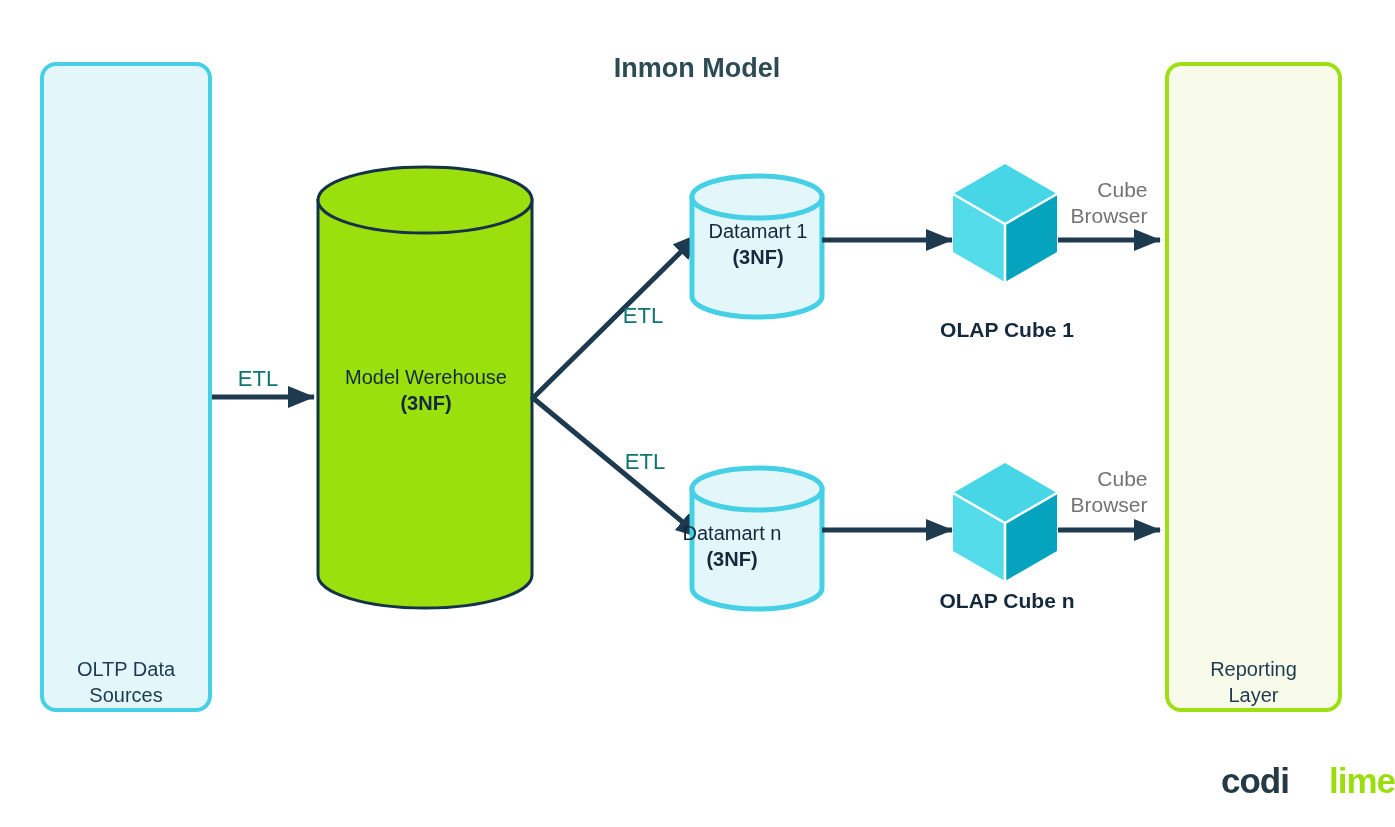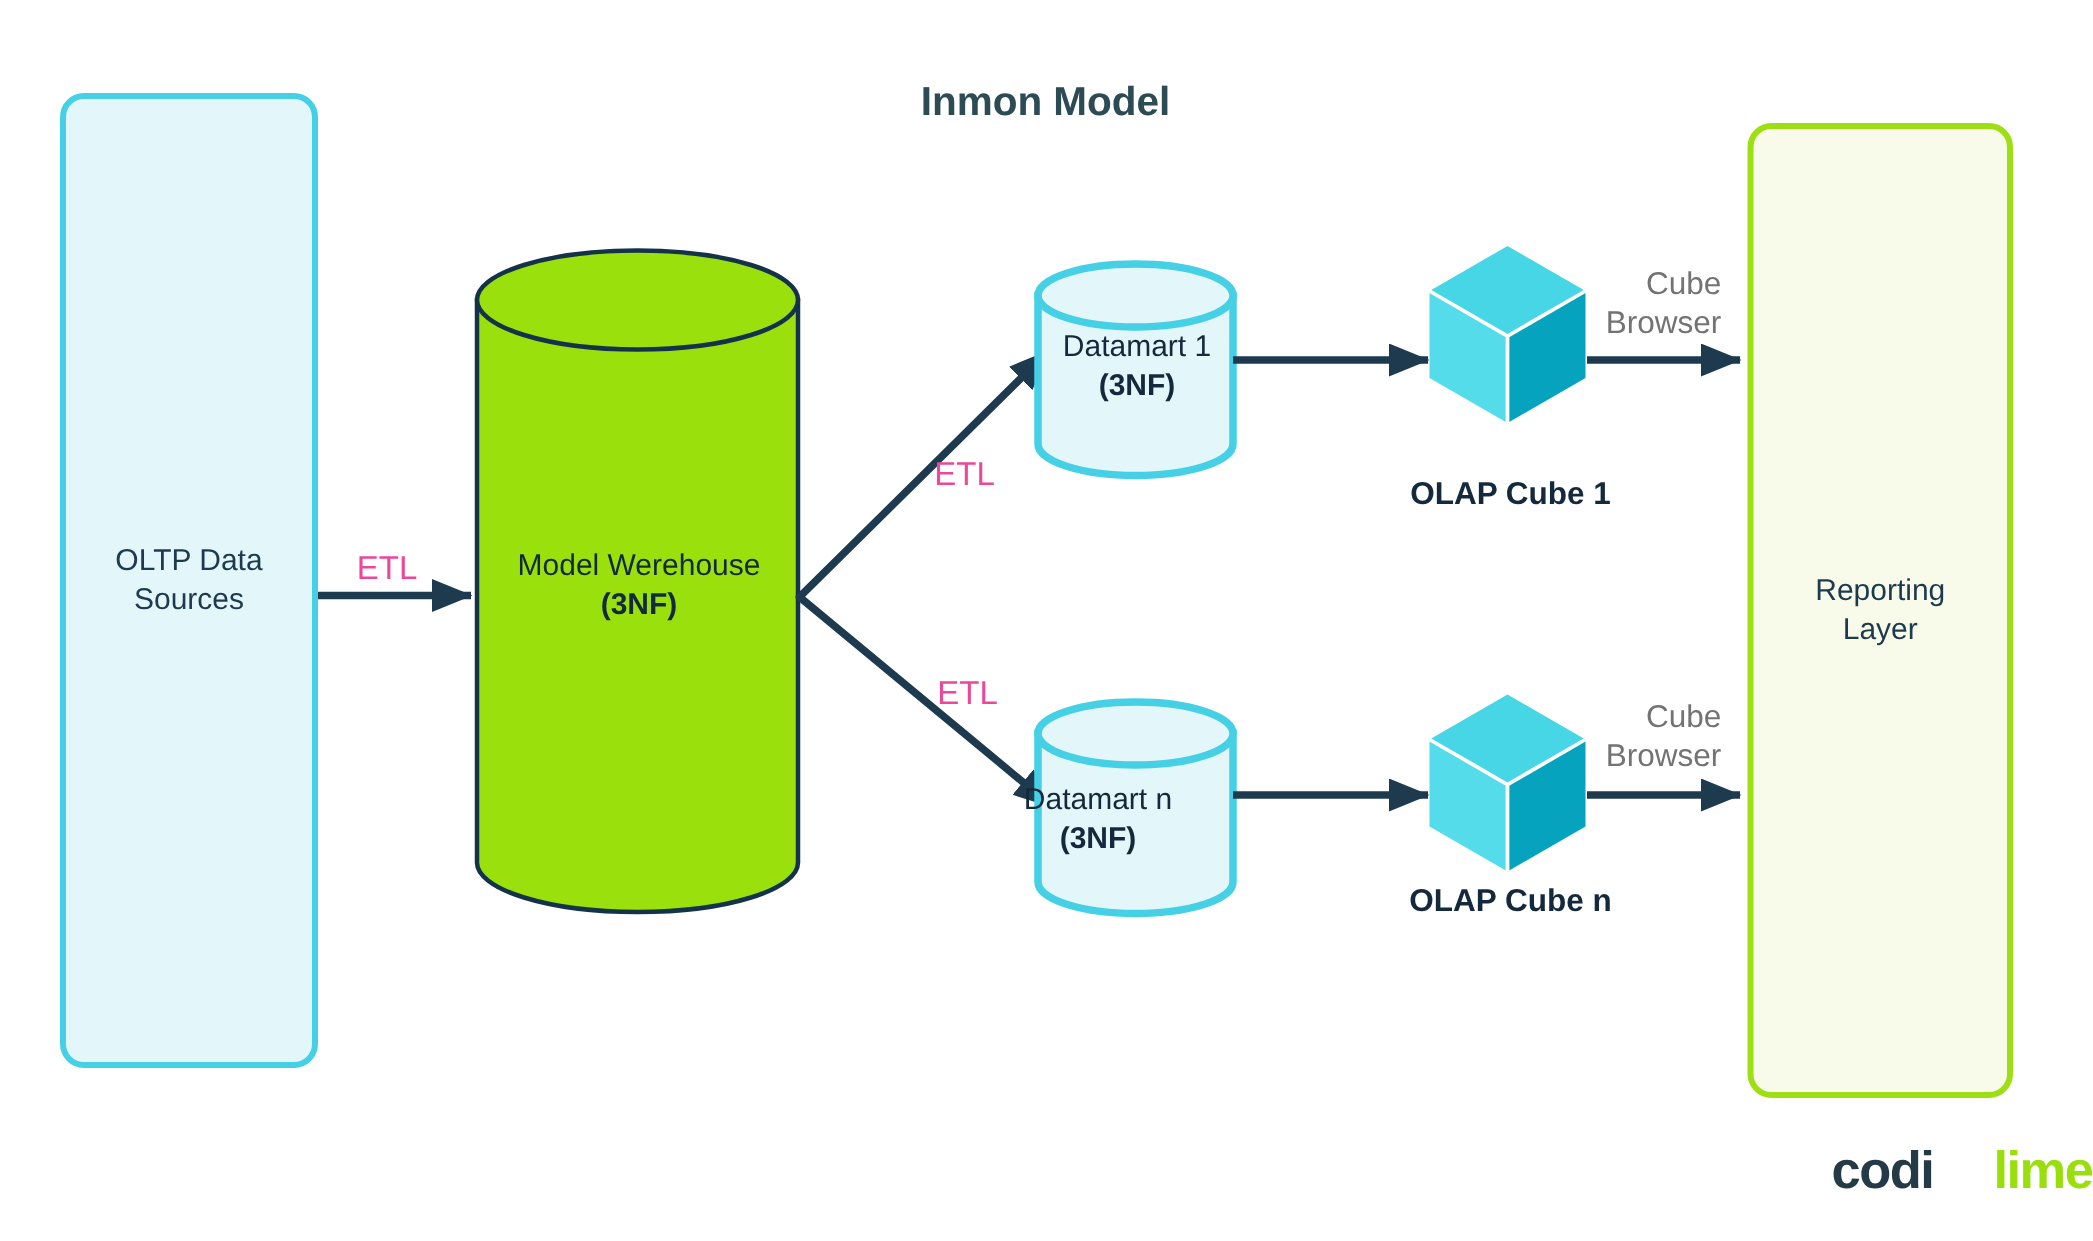--- a/index.html
+++ b/index.html
@@ -10,40 +10,40 @@
   .abs{position:absolute;}
   .svg-layer{position:absolute;left:0;top:0;width:1395px;height:827px;}
 
   .title{
     left:697px;top:57px;transform:translate(-50%,-50%);
     font-size:27px;font-weight:bold;color:#2d4b55;white-space:nowrap;margin-top:11px;
   }
 
   .big-box{
     box-sizing:border-box;border-radius:16px;
-    display:flex;align-items:center;justify-content:center;
+    display:flex;align-items:flex-end;justify-content:center;
   }
   .oltp-box{
     left:40px;top:62px;width:172px;height:650px;
     background:#e3f7fa;border:4px solid #45d0e6;
   }
   .reporting-box{
     left:1165px;top:62px;width:177px;height:650px;
-    background:#f8fbe9;border:4px solid #9ddf12;margin-top:20px;
+    background:#f8fbe9;border:4px solid #9ddf12;
   }
   .box-label{font-size:20px;line-height:1.3;text-align:center;color:#1d3a4e;}
 
   .node-label{
     transform:translate(-50%,-50%);text-align:center;
     font-size:20px;line-height:1.3;color:#14293c;white-space:nowrap;
   }
   .node-label .nf{font-weight:bold;}
 
   .etl-label{
-    transform:translate(-50%,-50%);font-size:22px;color:#ec4899;white-space:nowrap;
+    transform:translate(-50%,-50%);font-size:22px;color:#0f766e;white-space:nowrap;
   }
   .cube-browser-label{
     transform:translate(-50%,-50%);text-align:right;
     font-size:21px;line-height:1.25;color:#737373;white-space:nowrap;
   }
   .olap-label{
     transform:translate(-50%,-50%);font-size:21px;font-weight:bold;
     color:#14293c;white-space:nowrap;
   }
 

